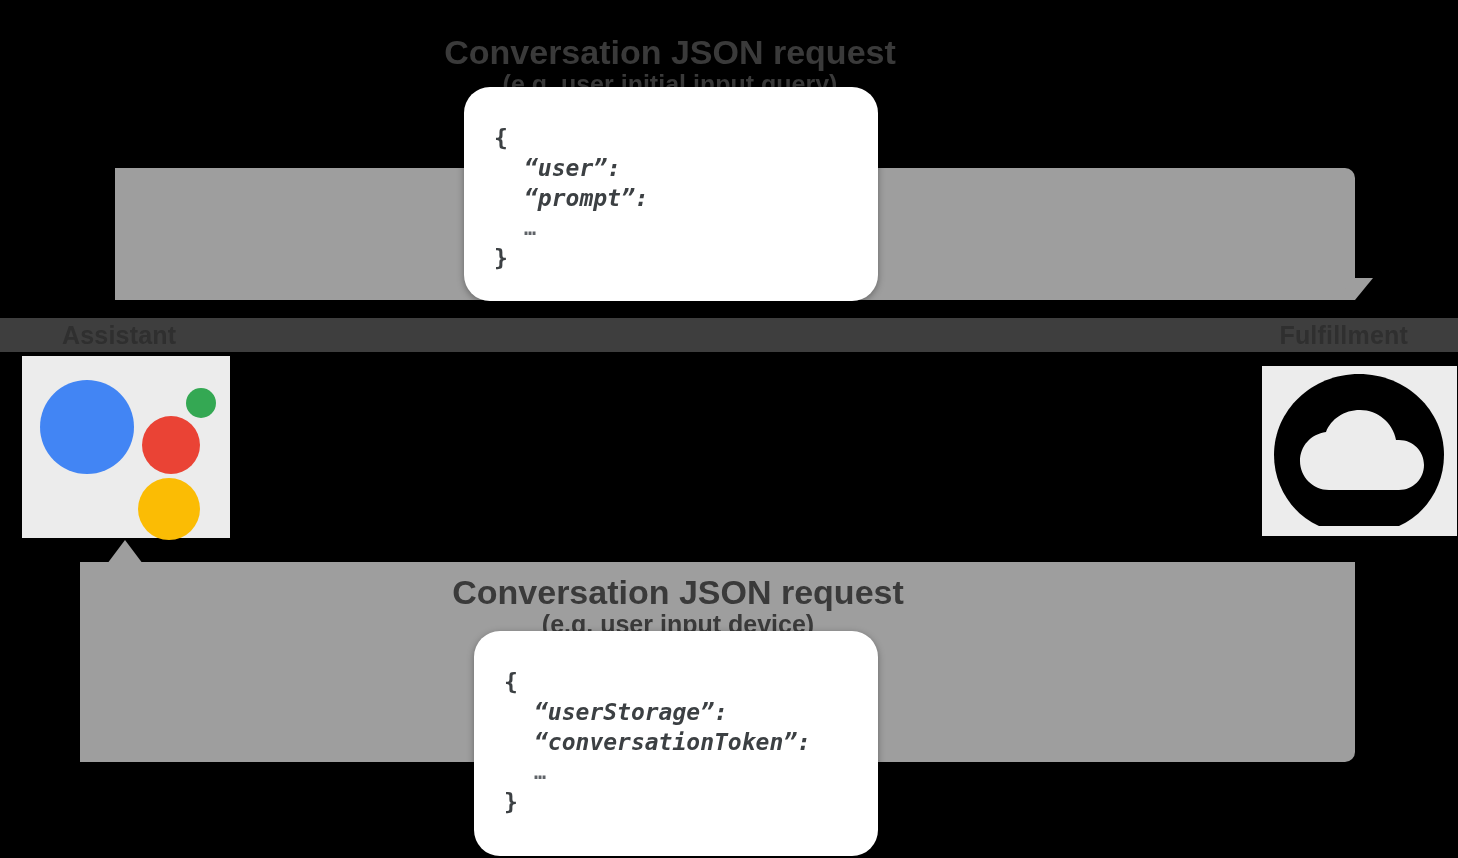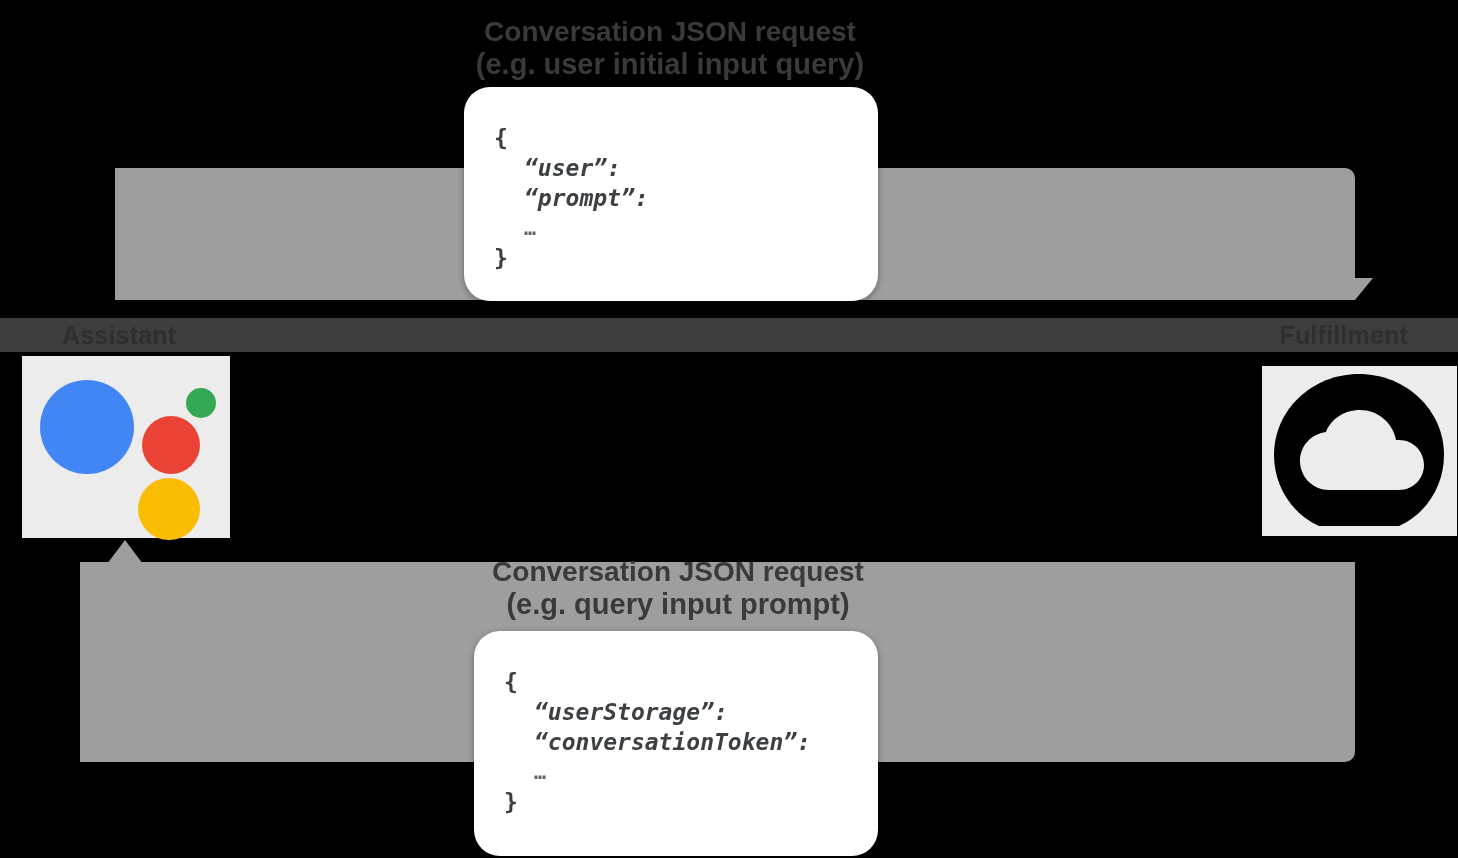--- a/index.html
+++ b/index.html
@@ -136,22 +136,22 @@
   .json-ellipsis { padding-left: 30px; color: #5f6368; font-size: 20px; }
 
   
   .caption {
     position: absolute;
     text-align: center;
     color: #3a3a3a;
     white-space: nowrap;
     font-weight: 700;
   }
-  .caption .line1 { font-size: 28px; line-height: 32px; }
-  .caption .line2 { font-size: 29px; line-height: 32px; }
+  .caption .line1 { font-size: 34px; line-height: 32px; margin-top: 20px; }
+  .caption .line2 { font-size: 25px; line-height: 32px; }
 
   #caption-request  { left: 0; top: 16px; width: 1340px; }
   #caption-response { left: 0; top: 556px; width: 1356px; }
 </style>
 </head>
 <body>
 
 <div id="stage">
 
   <div class="flow" id="flow-top-h"></div>
@@ -187,21 +187,21 @@
       <path d="M86 36 C104 36 119 49 122 66 C123 66 124 66 125 66 C139 66 150 77 150 91 C150 105 139 116 125 116
                L55 116 C39 116 26 103 26 87 C26 72 37 60 52 58 C57 45 70 36 86 36 Z" fill="#ececec"></path>
     </svg>
   </div>
 
   <div class="flow" id="flow-bottom-h"></div>
   <div id="flow-bottom-head"></div>
 
   <div class="caption" id="caption-response">
     <div class="line1">Conversation JSON request</div>
-    <div class="line2">(e.g. query input prompt)</div>
+    <div class="line2">(e.g. user input device)</div>
   </div>
 
   <div class="json-card" id="json-response">
     <div class="json-line">{</div>
     <div class="json-line json-indent">“userStorage”:</div>
     <div class="json-line json-indent">“conversationToken”:</div>
     <div class="json-line json-ellipsis">…</div>
     <div class="json-line">}</div>
   </div>
 

